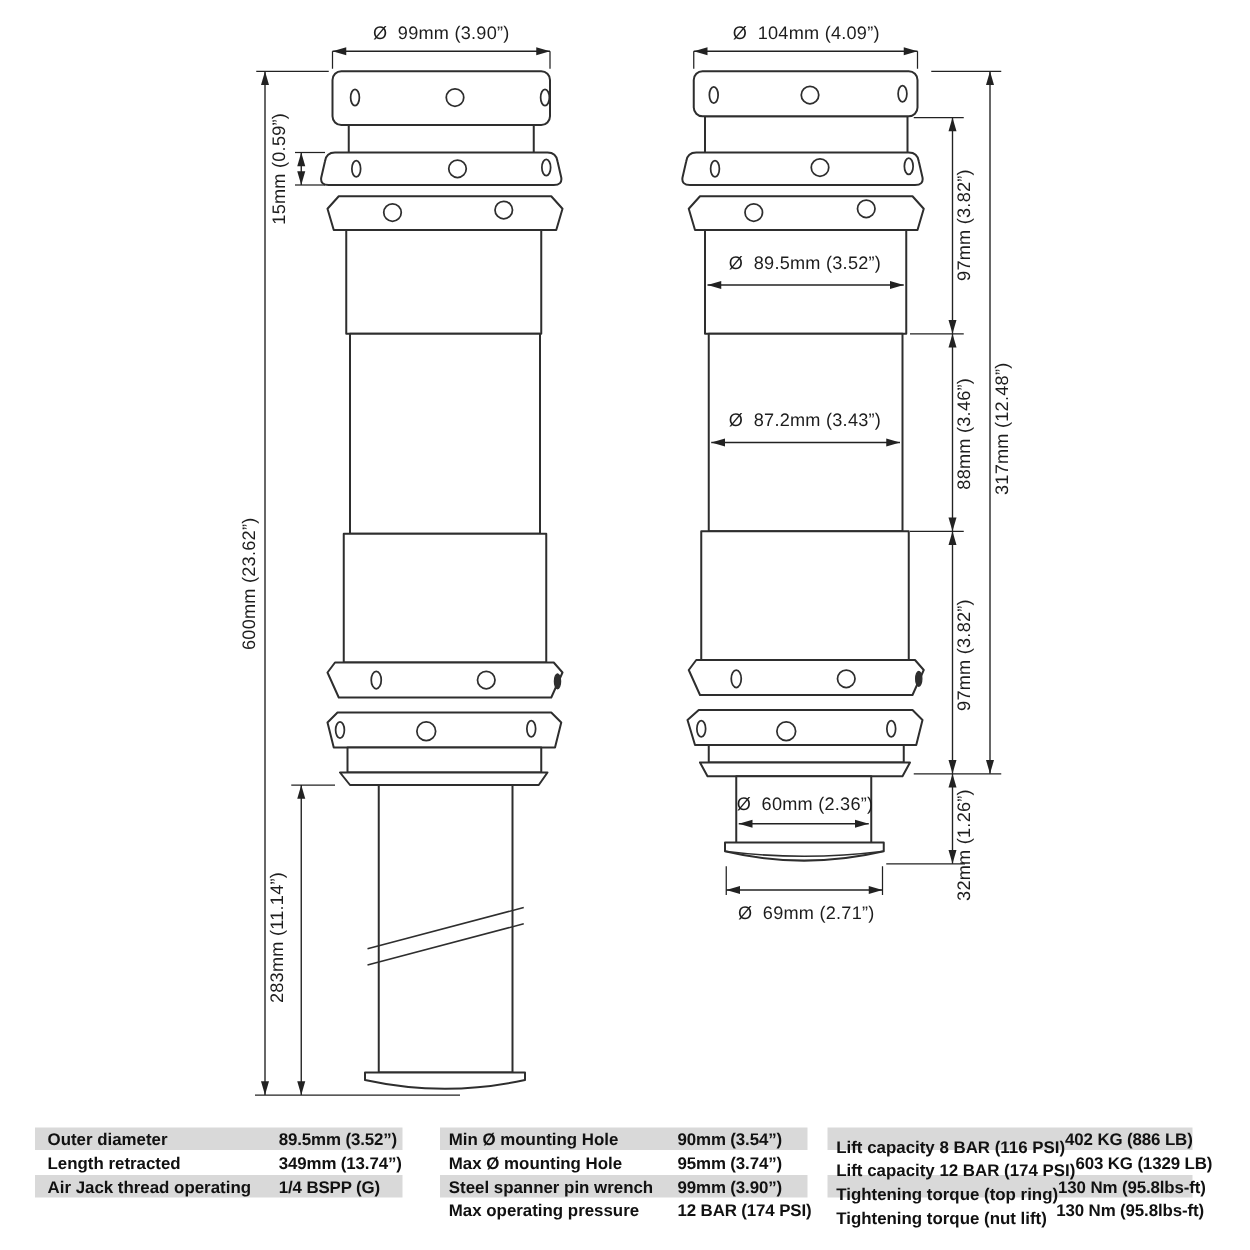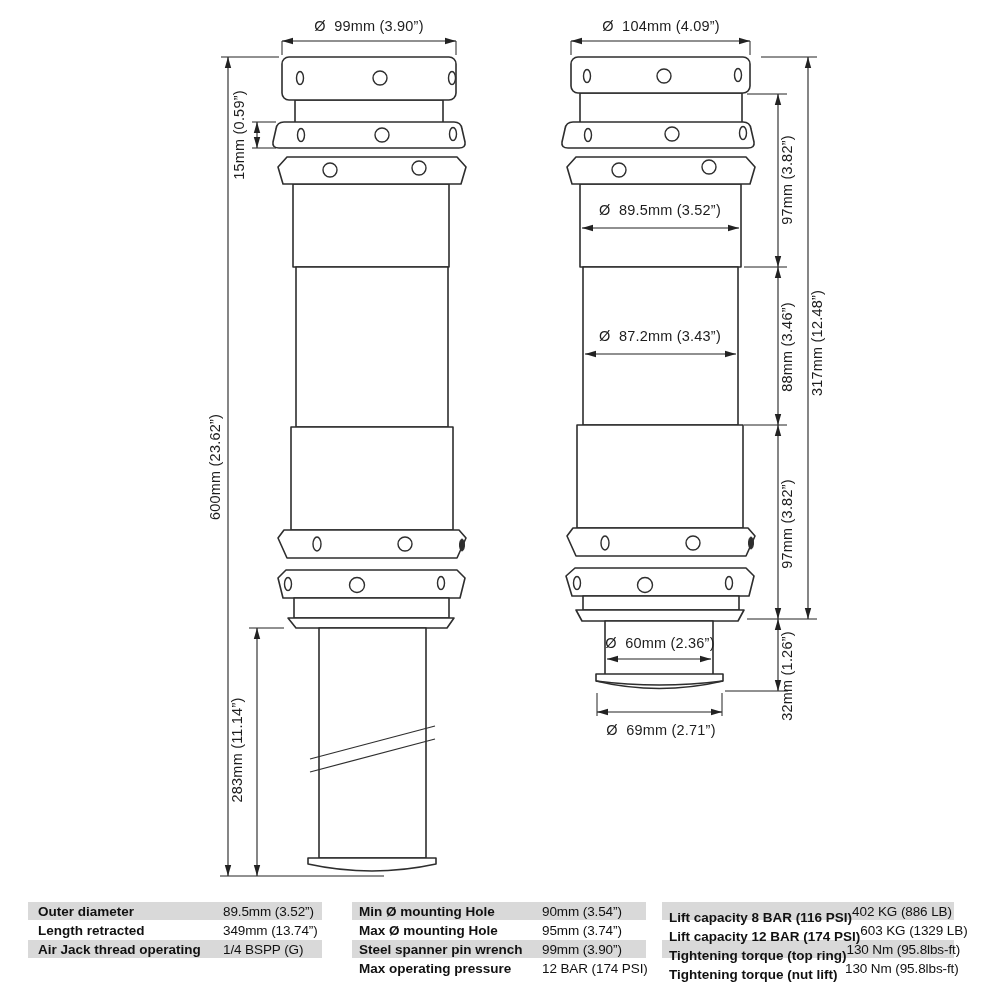--- a/index.html
+++ b/index.html
@@ -1,17 +1,17 @@
 <!DOCTYPE html>
 <html><head>
 <meta charset="utf-8">
 <style>
   html,body{margin:0;padding:0;background:#ffffff;}
   body{width:1000px;height:1000px;position:relative;font-family:"Liberation Sans",sans-serif;}
-  .stage{position:absolute;left:0;top:0;width:898px;height:895px;padding-left:16px;}
+  .stage{position:absolute;left:0;top:0;width:898px;height:895px;}
   svg{display:block;}
   .body-shape{fill:#ffffff;stroke:#2e2e2e;stroke-width:1.6;stroke-linejoin:round;}
   .thin-shape{fill:#ffffff;stroke:#2e2e2e;stroke-width:1.3;stroke-linejoin:round;}
   .hole{fill:#ffffff;stroke:#2e2e2e;stroke-width:1.4;}
   .hole-dark{fill:#2e2e2e;stroke:#2e2e2e;stroke-width:1;}
   .dim{stroke:#222222;stroke-width:1.1;fill:none;}
   .ext{stroke:#222222;stroke-width:1;fill:none;}
   .brk{stroke:#2e2e2e;stroke-width:1.2;fill:none;}
   .dimtext{font-size:14.5px;fill:#1d1d1d;letter-spacing:.2px;}
   
@@ -21,21 +21,21 @@
   .tcol-2{left:352px;width:294px;}
   .tcol-3{left:662px;width:292px;}
   .trow{display:flex;align-items:center;height:18px;margin-bottom:1px;font-size:13.5px;color:#111;}
   .trow:nth-child(odd){background:#d9d9d9;}
   .tcol-1 .trow{padding-left:10px;}
   .tcol-2 .trow,.tcol-3 .trow{padding-left:7px;}
   .tlabel{font-weight:bold;white-space:nowrap;}
   .tcol-1 .tlabel{flex:0 0 185px;}
   .tcol-2 .tlabel{flex:0 0 183px;}
   .tcol-3 .tlabel{flex:0 0 176px;margin-top:12px;}
-  .tval{white-space:nowrap;letter-spacing:-.1px;}
+  .tval{white-space:nowrap;letter-spacing:-.1px;font-weight:bold;}
 </style>
 </head>
 <body>
 
 <div class="stage">
 <svg width="1000" height="895" viewBox="0 0 1000 895">
   <defs>
     <marker id="arrow" viewBox="0 0 12 8" refX="11.5" refY="4" markerWidth="12" markerHeight="8" orient="auto-start-reverse" markerUnits="userSpaceOnUse">
       <path d="M0.5,0.8 L11.5,4 L0.5,7.2 Z" fill="#222222"></path>
     </marker>

